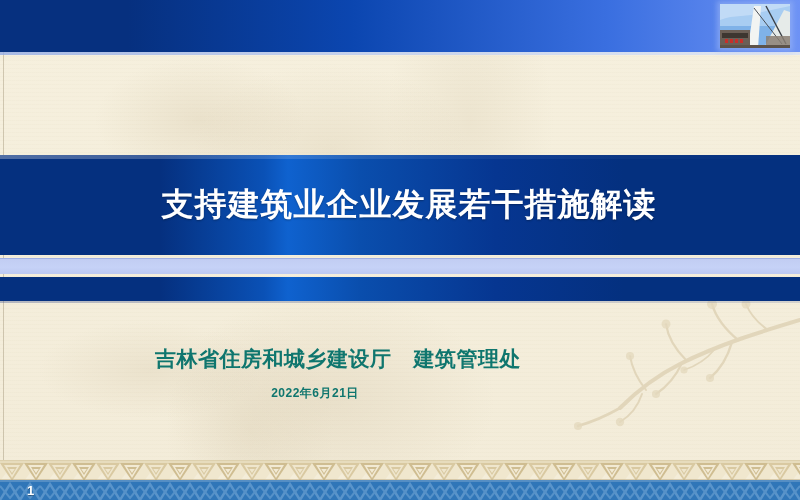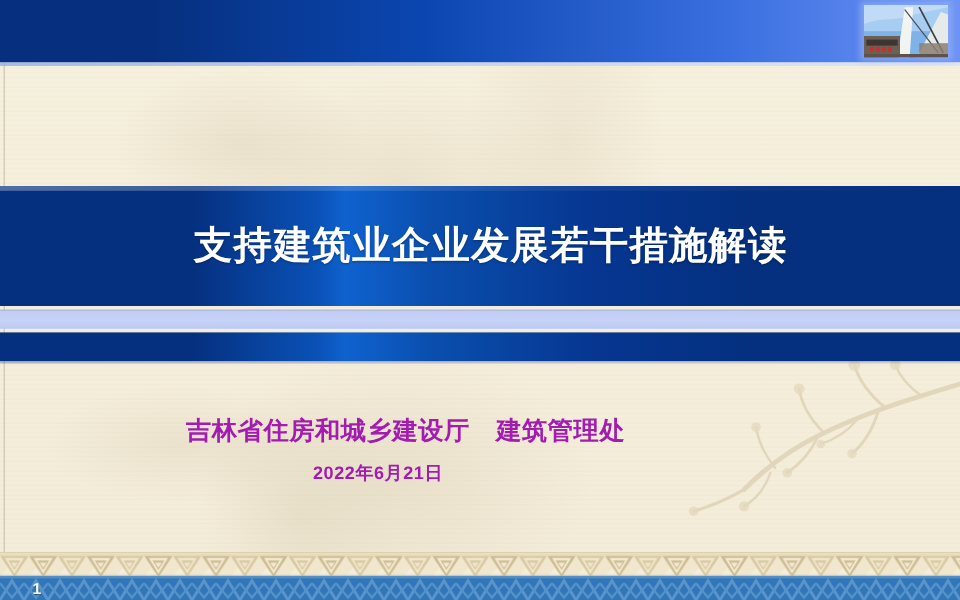--- a/index.html
+++ b/index.html
@@ -109,30 +109,30 @@
     font-size:32px; font-weight:700;
     letter-spacing:1px;
     text-shadow:0 1px 2px rgba(0,0,0,.30);
     padding-left:18px;
   }
 
   
   .presenter {
     position:absolute; left:0; top:345px; width:696px;
     text-align:center;
-    color:#a21caf;
+    color:#0f766e;
     font-size:21px; font-weight:700;
     letter-spacing:.5px;
     padding-right:20px;
   }
   .presenter .org { display:block; }
   .presenter .org .gap { display:inline-block; width:22px; }
   .presenter .date {
     display:block; margin-top:12px;
-    font-size:15px; font-weight:700;
+    font-size:12px; font-weight:700;
     padding-right:46px;
   }
 
   
   .deco-border {
     position:absolute; left:0; top:460px; width:800px; height:20px;
     background:#efe6ce;
     border-top:1px solid #ddd0ad;
     overflow:hidden;
   }

